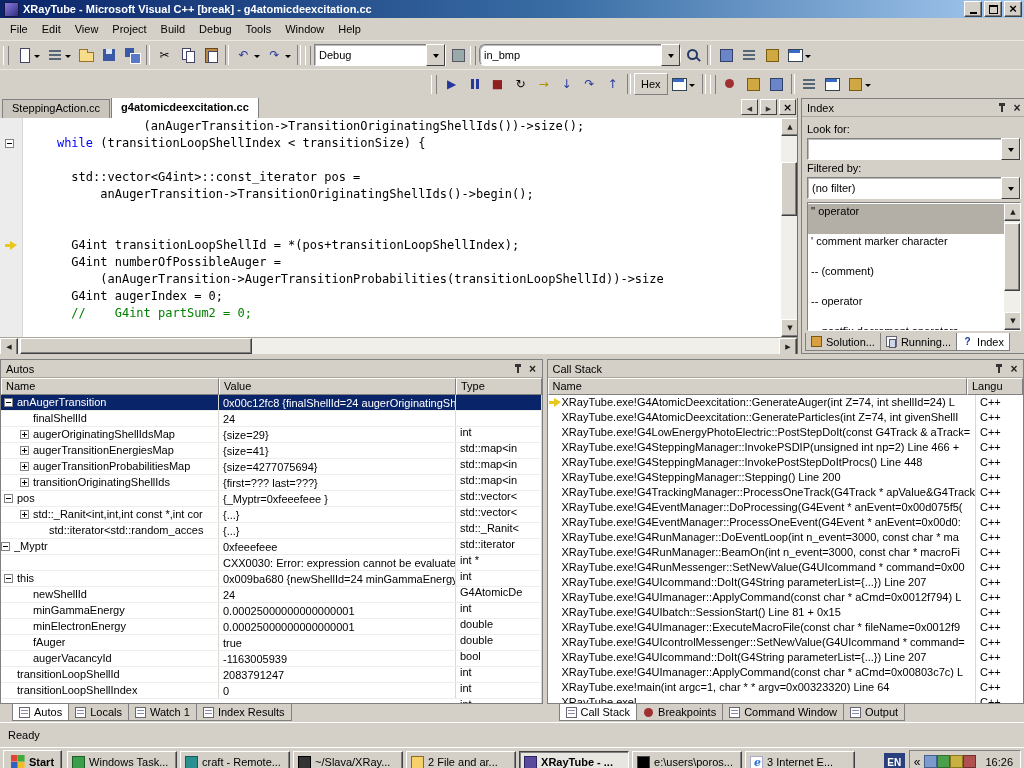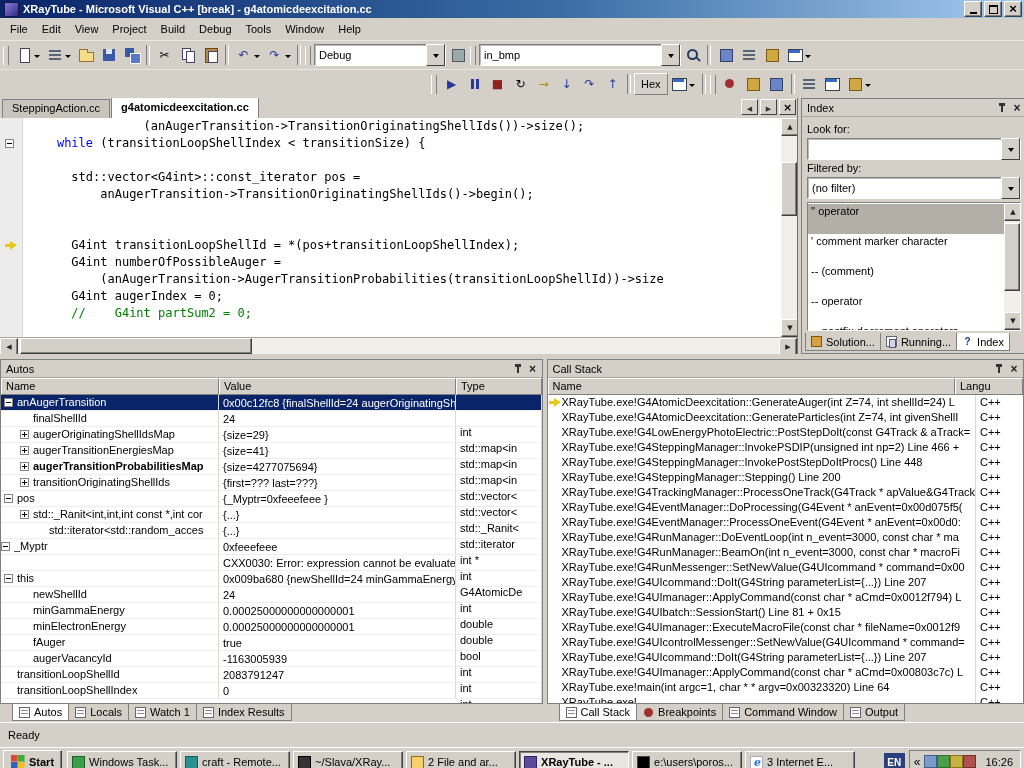--- a/index.html
+++ b/index.html
@@ -129,21 +129,21 @@
   .itabs{height:20px;display:flex;align-items:flex-start;background:#d4d0c8;padding-left:3px;flex:none}
   .itab{height:17px;display:flex;align-items:center;padding:0 5px;border:1px solid #808080;border-top:none;margin-right:-1px;background:#d4d0c8;font-size:11px;white-space:nowrap}
   .itab.active{background:#fff}
 
   
   .bottom-region{display:flex;height:363px;flex:none}
   .bcol{display:flex;flex-direction:column}
   .hrow{display:flex;flex:none;height:17px;background:#d4d0c8}
   .hcell{box-sizing:border-box;background:#d4d0c8;border:1px solid;border-color:#fff #808080 #808080 #fff;font-size:11px;padding:1px 4px;overflow:hidden;white-space:nowrap}
   .w-name{width:218px}.w-val{width:237px}.w-typ{flex:1}
-  .w-csname{flex:1}.w-cslang{width:68px}
+  .w-csname{flex:1}.w-cslang{width:56px}
   .grid-body{flex:1;overflow:hidden;background:#fff}
   .tr{display:flex;height:16px;line-height:15px;border-bottom:1px solid #f0eeea;font-size:11px;box-sizing:border-box}
   .td{box-sizing:border-box;overflow:hidden;white-space:nowrap;border-right:1px solid #ddd9d2}
   .td.name{width:218px;display:flex;align-items:center}
   .td.val{width:237px;padding:1px 4px}
   .td.typ{flex:1;padding:14px 4px}
   .ntx{overflow:hidden;white-space:nowrap}
   .tr.sel{background:#0a246a;color:#fff}
   .csr{display:flex;height:15px;line-height:14px;font-size:11px}
   .cs-m{width:14px;flex:none;display:flex;align-items:center;justify-content:center}
@@ -263,21 +263,21 @@
       <span class="tb-sep"></span>
       <span class="tb-grip"></span>
       <span class="combo" style="width: 130px;">
         <span class="combo-txt">Debug</span>
         <span class="combo-btn"></span>
       </span>
       <span class="tb-btn">
         <span class="ic ic-tool"></span>
       </span>
       <span class="tb-grip"></span>
-      <span class="combo" style="width: 200px;">
+      <span class="combo" style="width: 200px; border-radius: 6px;">
         <span class="combo-txt">in_bmp</span>
         <span class="combo-btn"></span>
       </span>
       <span class="tb-btn">
         <span class="ic ic-find"></span>
       </span>
       <span class="tb-sep"></span>
       <span class="tb-btn">
         <span class="ic ic-gen1"></span>
       </span>
@@ -549,21 +549,21 @@
             </div>
             <div class="tr">
               <span class="td name" style="padding-left: 19px;">
                 <span class="exp plus"></span>
                 <span class="ntx">augerTransitionEnergiesMap</span>
               </span>
               <span class="td val">{size=41}</span>
               <span class="td typ">std::map&lt;in</span>
             </div>
             <div class="tr">
-              <span class="td name" style="padding-left: 19px; font-weight: bold;">
+              <span class="td name" style="padding-left: 19px;">
                 <span class="exp plus"></span>
                 <span class="ntx">augerTransitionProbabilitiesMap</span>
               </span>
               <span class="td val">{size=4277075694}</span>
               <span class="td typ">std::map&lt;in</span>
             </div>
             <div class="tr">
               <span class="td name" style="padding-left: 19px;">
                 <span class="exp plus"></span>
                 <span class="ntx">transitionOriginatingShellIds</span>

